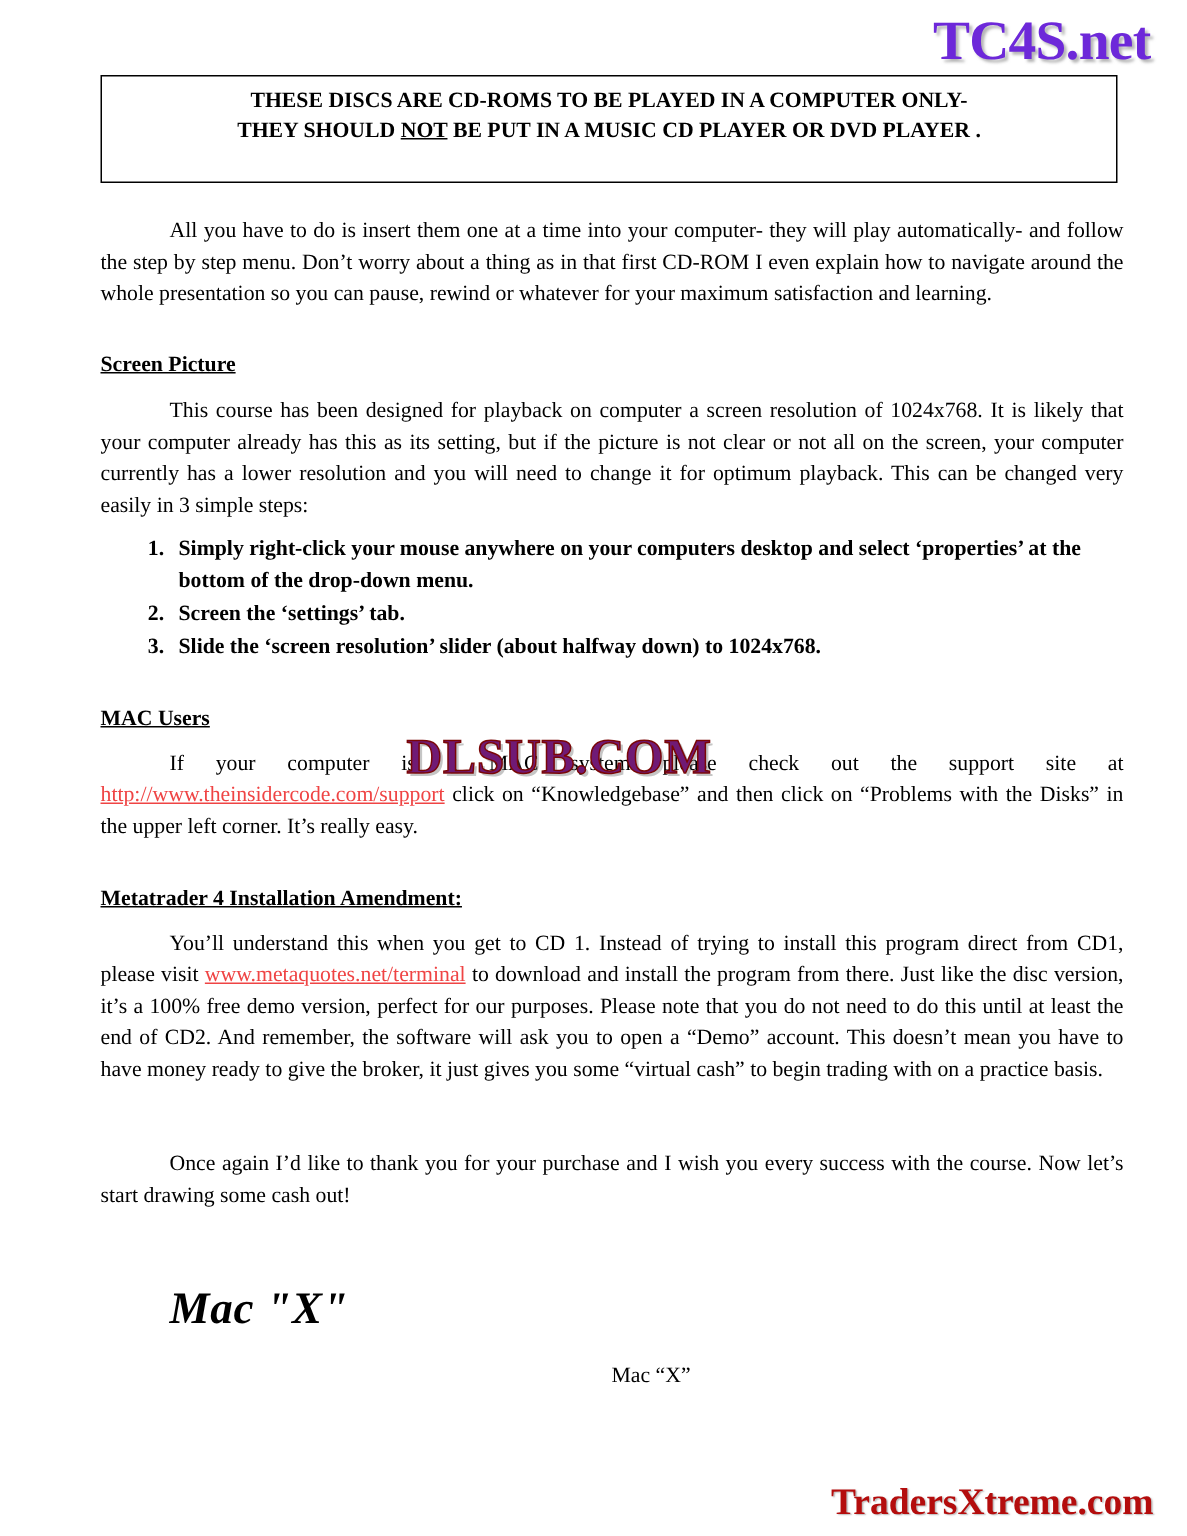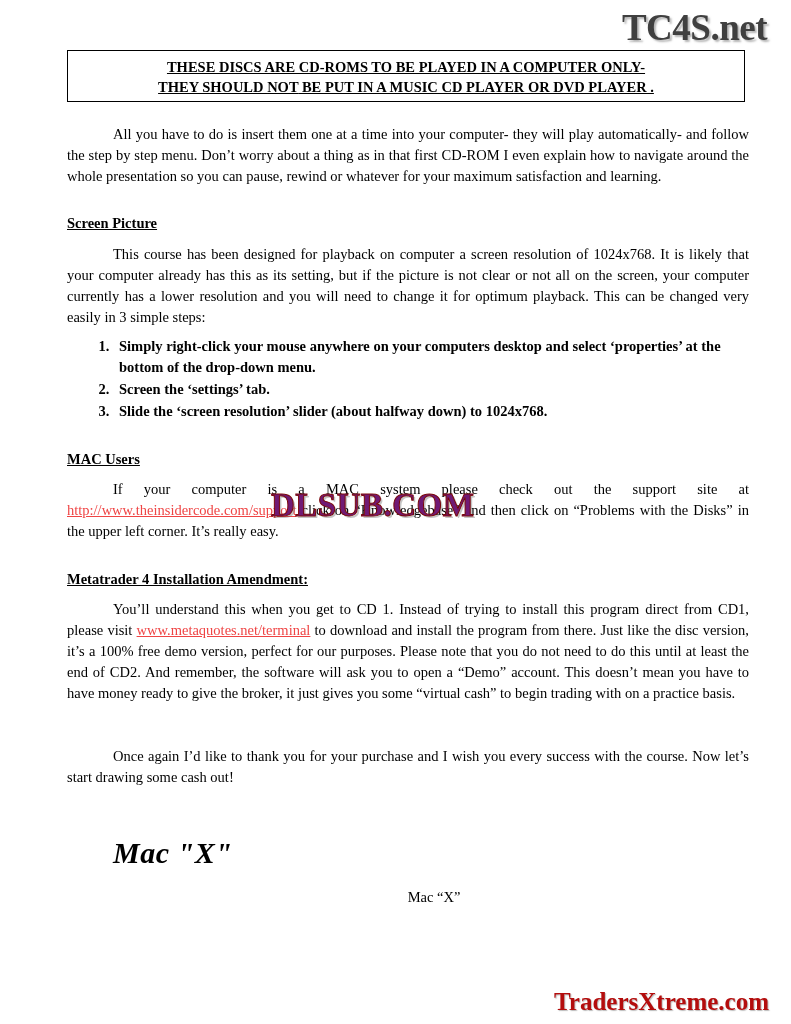--- a/index.html
+++ b/index.html
@@ -24,21 +24,21 @@
 
   
   .brand-top {
     position: absolute;
     top: 6px;
     right: 24px;
     font-family: "Liberation Serif", serif;
     font-weight: bold;
     font-size: 37px;
     letter-spacing: -0.5px;
-    color: #404040;
+    color: #6d28d9;
     text-shadow: 2px 2px 2px rgba(120,120,120,0.55);
   }
 
   
   .brand-bottom {
     position: absolute;
     bottom: 8px;
     right: 22px;
     font-family: "Liberation Serif", serif;
     font-weight: bold;
@@ -60,28 +60,27 @@
   h2.section {
     font-size: 14.5px;
     font-weight: bold;
     text-decoration: underline;
     margin: 0 0 10px 0;
     padding: 0;
   }
 
   .notice-box {
     border: 1.5px solid #000000;
-    padding: 7px 6px 4px 6px;
+    padding: 7px 6px 24px 6px;
     text-align: center;
     font-weight: bold;
     font-size: 14.5px;
     line-height: 1.35;
     margin: 0 0 22px 0;
     width: 664px;
-    text-decoration: underline;
   }
   .notice-box .u { text-decoration: underline; text-align: right; }
 
   p.body {
     margin: 0 0 0 0;
     text-align: justify;
     text-indent: 46px;
     font-size: 14.5px;
     line-height: 1.45;
   }

